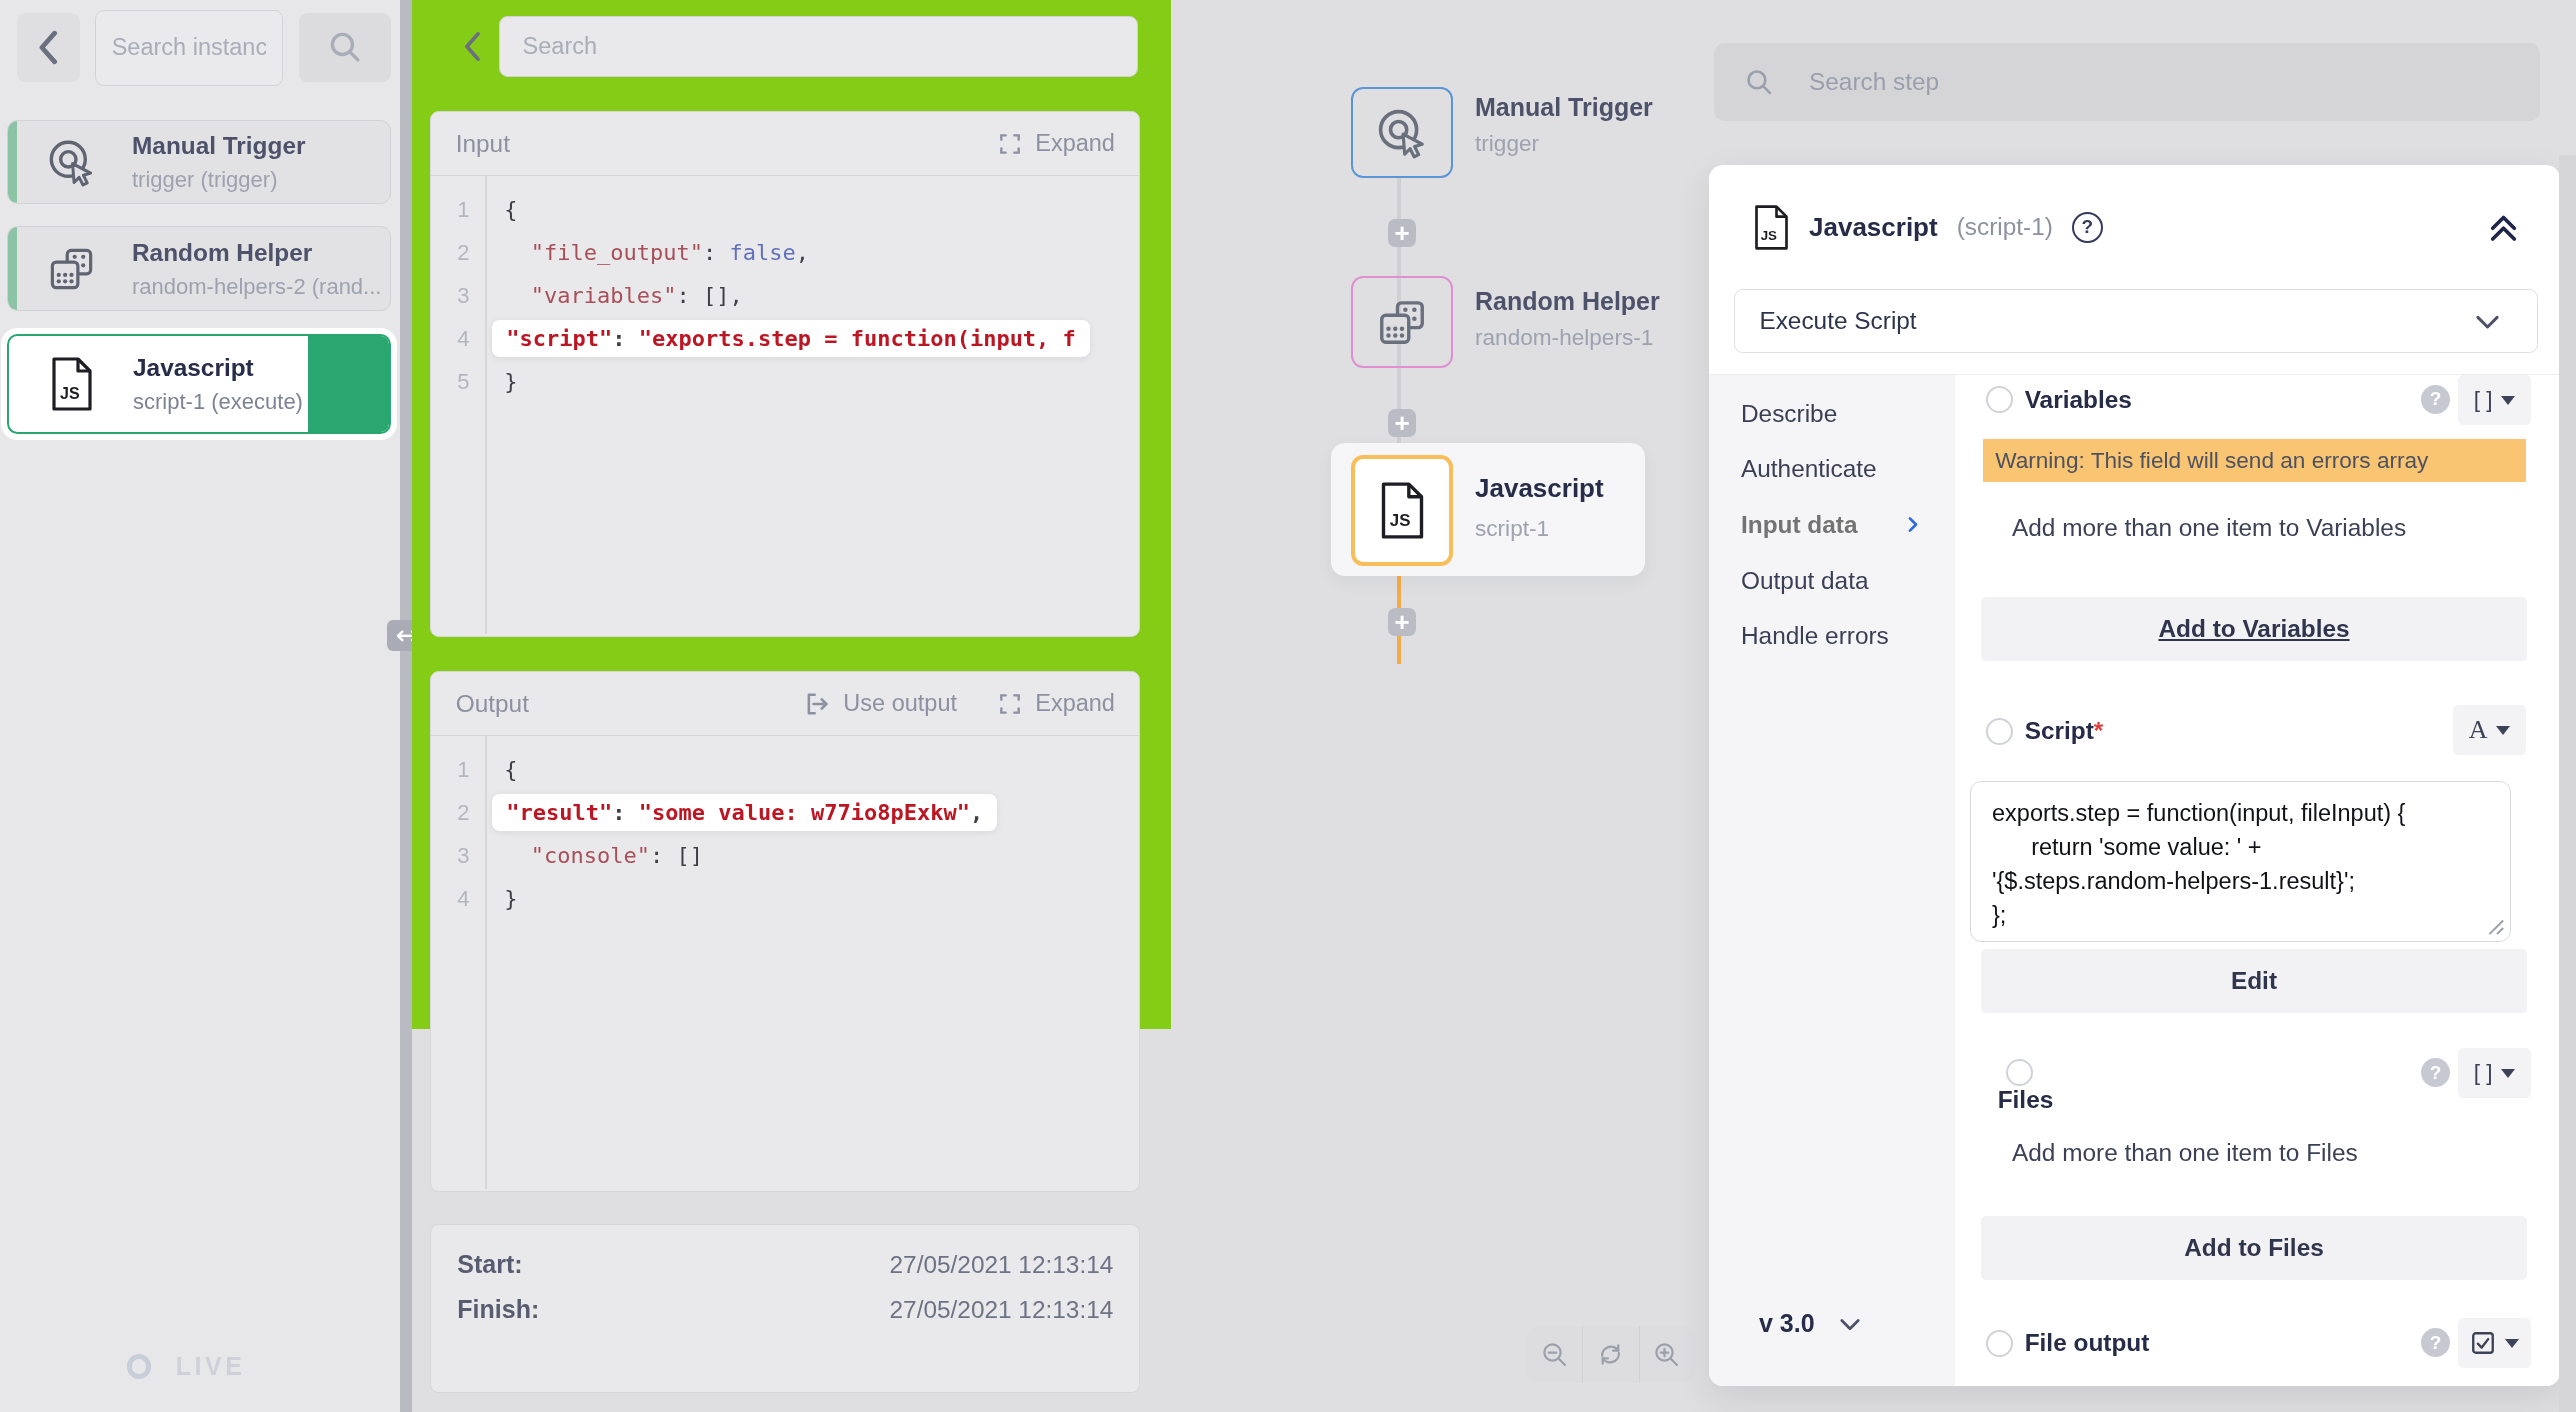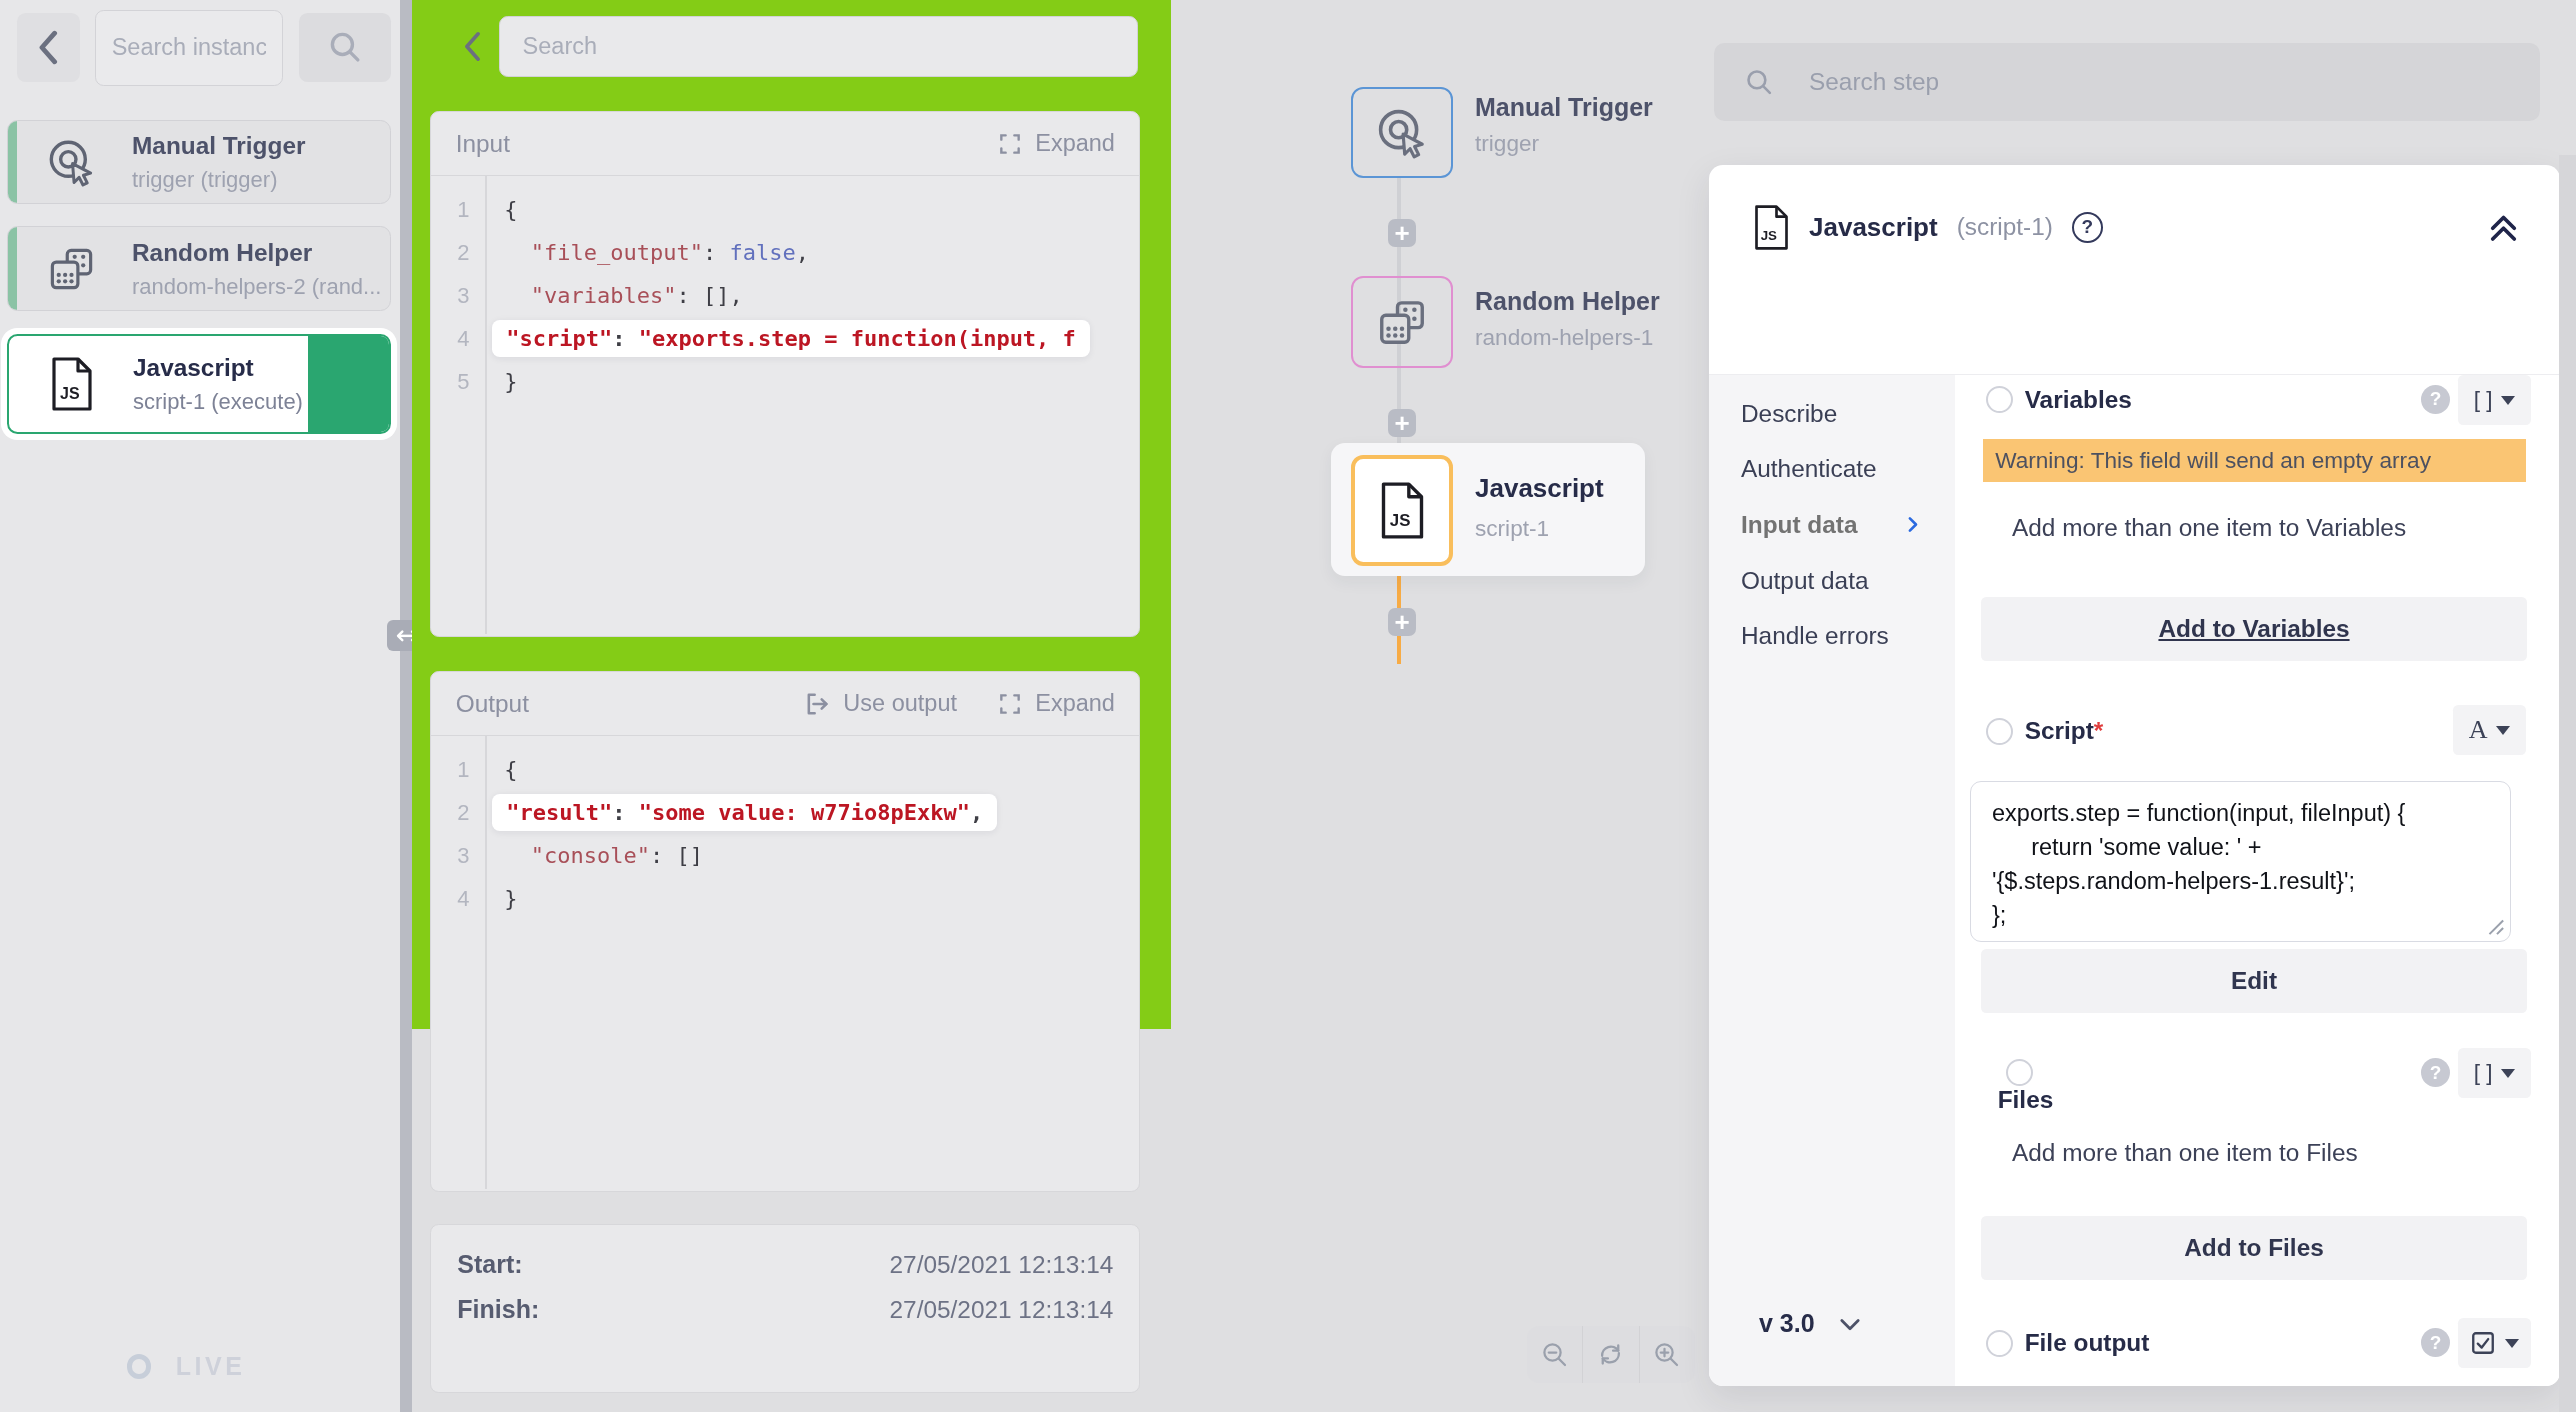--- a/index.html
+++ b/index.html
@@ -421,20 +421,27 @@
       <span class="help-out">?</span>
       <span class="sp"></span>
       <span>
         <svg width="37" height="37" viewBox="0 0 24 24">
             <polyline points="5,12.5 12,5.5 19,12.5" fill="none" stroke="#20254a" stroke-width="2.4" stroke-linecap="round" stroke-linejoin="round"></polyline>
             <polyline points="5,19.5 12,12.5 19,19.5" fill="none" stroke="#20254a" stroke-width="2.4" stroke-linecap="round" stroke-linejoin="round"></polyline>
           </svg>
       </span>
     </div>
 
+    <div class="opsel">
+      <span class="ol">Execute Script</span>
+      <span class="sp"></span>
+      <svg width="33" height="33" viewBox="0 0 24 24">
+          <polyline points="5,9 12,16 19,9" fill="none" stroke="#4d5268" stroke-width="2.2" stroke-linecap="round" stroke-linejoin="round"></polyline>
+        </svg>
+    </div>
 
     <div class="cols">
 
       <div class="nav">
         <div class="nav-item" style="top:16.5px;">Describe</div>
         <div class="nav-item" style="top:72px;">Authenticate</div>
         <div class="nav-item active" style="top:128px;">Input data</div>
         <div class="nav-arrow" style="top:139px;">
           <svg width="21" height="21" viewBox="0 0 24 24">
               <polyline points="9,5 16,12 9,19" fill="none" stroke="#2b6ae0" stroke-width="3" stroke-linecap="round" stroke-linejoin="round"></polyline>
@@ -456,21 +463,21 @@
           <span class="radio"></span>
           <span class="flabel">Variables</span>
         </div>
         <div class="frow" style="left:466px;top:9.6px;">
           <span class="help-fill">?</span>
         </div>
         <div class="typebtn abs" style="left:503px;top:0px;">
           <span>[ ]</span>
           <span class="caret"></span>
         </div>
-        <div class="warn">Warning: This field will send an empty array</div>
+        <div class="warn">Warning: This field will send an errors array</div>
         <div class="helper" style="top:139px;">Add more than one item to Variables</div>
         <div class="gbtn" style="top:222px;text-decoration:underline;">Add to Variables</div>
 
         <div class="frow" style="left:30.5px;top:342px;">
           <span class="radio"></span>
           <span class="flabel">Script</span>
             <span class="req">*</span>
         </div>
         <div class="typebtn abs" style="left:498px;top:330px;font-family:'Liberation Serif',serif;font-size:26px;">
           <span>A</span>

